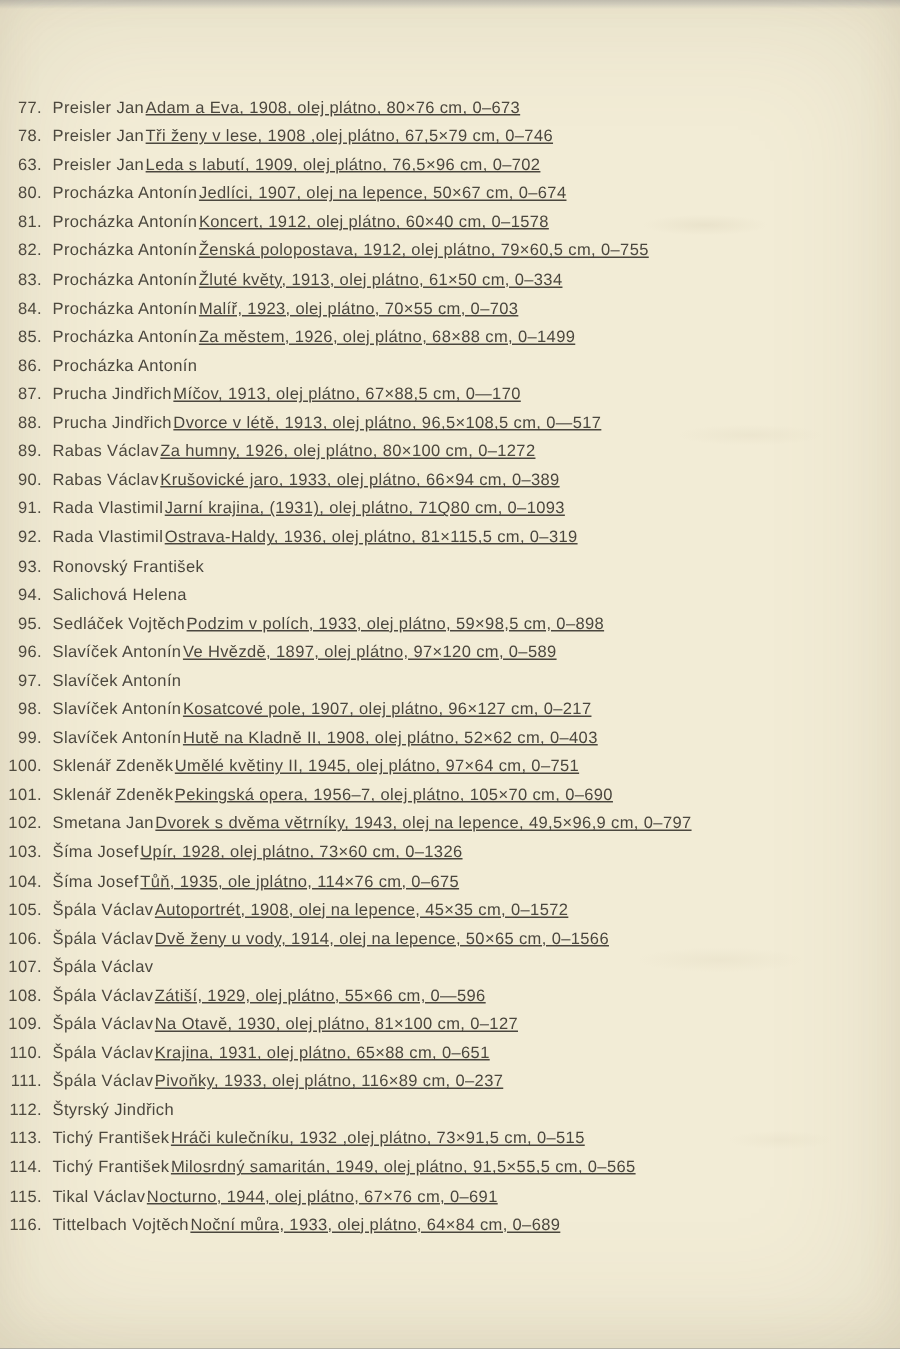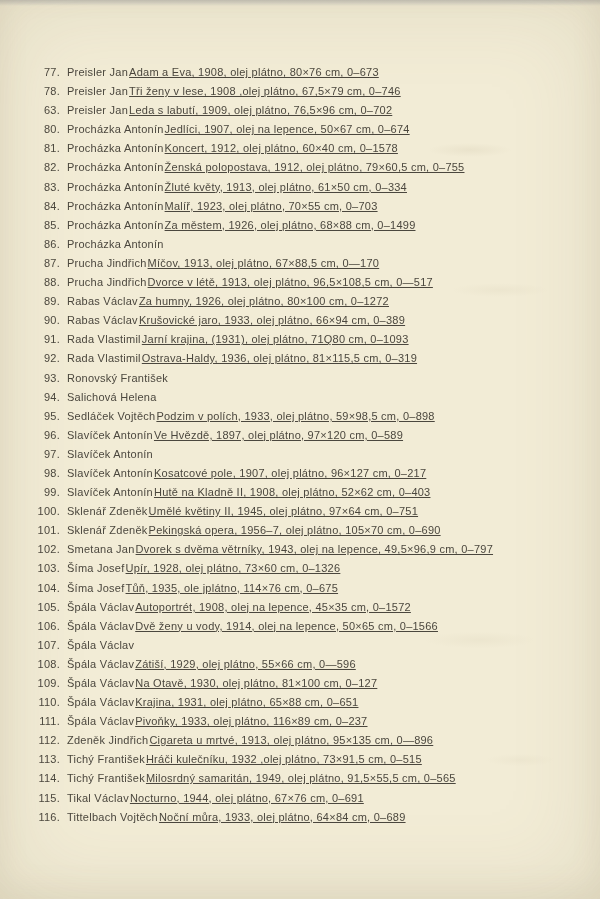--- a/index.html
+++ b/index.html
@@ -40,21 +40,20 @@
       radial-gradient(70px 10px at 500px 290px, rgba(160,145,110,0.07), rgba(160,145,110,0) 70%),
       radial-gradient(80px 12px at 480px 640px, rgba(160,145,110,0.07), rgba(160,145,110,0) 70%),
       radial-gradient(50px 9px at 520px 760px, rgba(160,145,110,0.06), rgba(160,145,110,0) 70%);
     pointer-events: none;
   }
   .catalog-list {
     position: absolute;
     top: 63px;
     left: 0;
     right: 0;
-    padding-left: 32px;
   }
   .row {
     display: flex;
     align-items: baseline;
     height: 19.1px;
     line-height: 19.1px;
     font-size: 11px;
     letter-spacing: 0.25px;
     white-space: nowrap;
   }
@@ -279,22 +278,21 @@
   </div>
 
   <div class="row">
     <span class="num">111.</span>
     <span class="author">Špála Václav</span>
     <span class="details">Pivoňky, 1933, olej plátno, 116×89 cm, 0–237</span>
   </div>
 
   <div class="row">
     <span class="num">112.</span>
-    <span class="author">Zdeněk Jindřich</span>
-    <span class="details">Cigareta u mrtvé, 1913, olej plátno, 95×135 cm, 0—896</span>
+    <span class="author">Štyrský Jindřich</span>
   </div>
 
   <div class="row">
     <span class="num">113.</span>
     <span class="author">Tichý František</span>
     <span class="details">Hráči kulečníku, 1932 ,olej plátno, 73×91,5 cm, 0–515</span>
   </div>
 
   <div class="row">
     <span class="num">114.</span>

